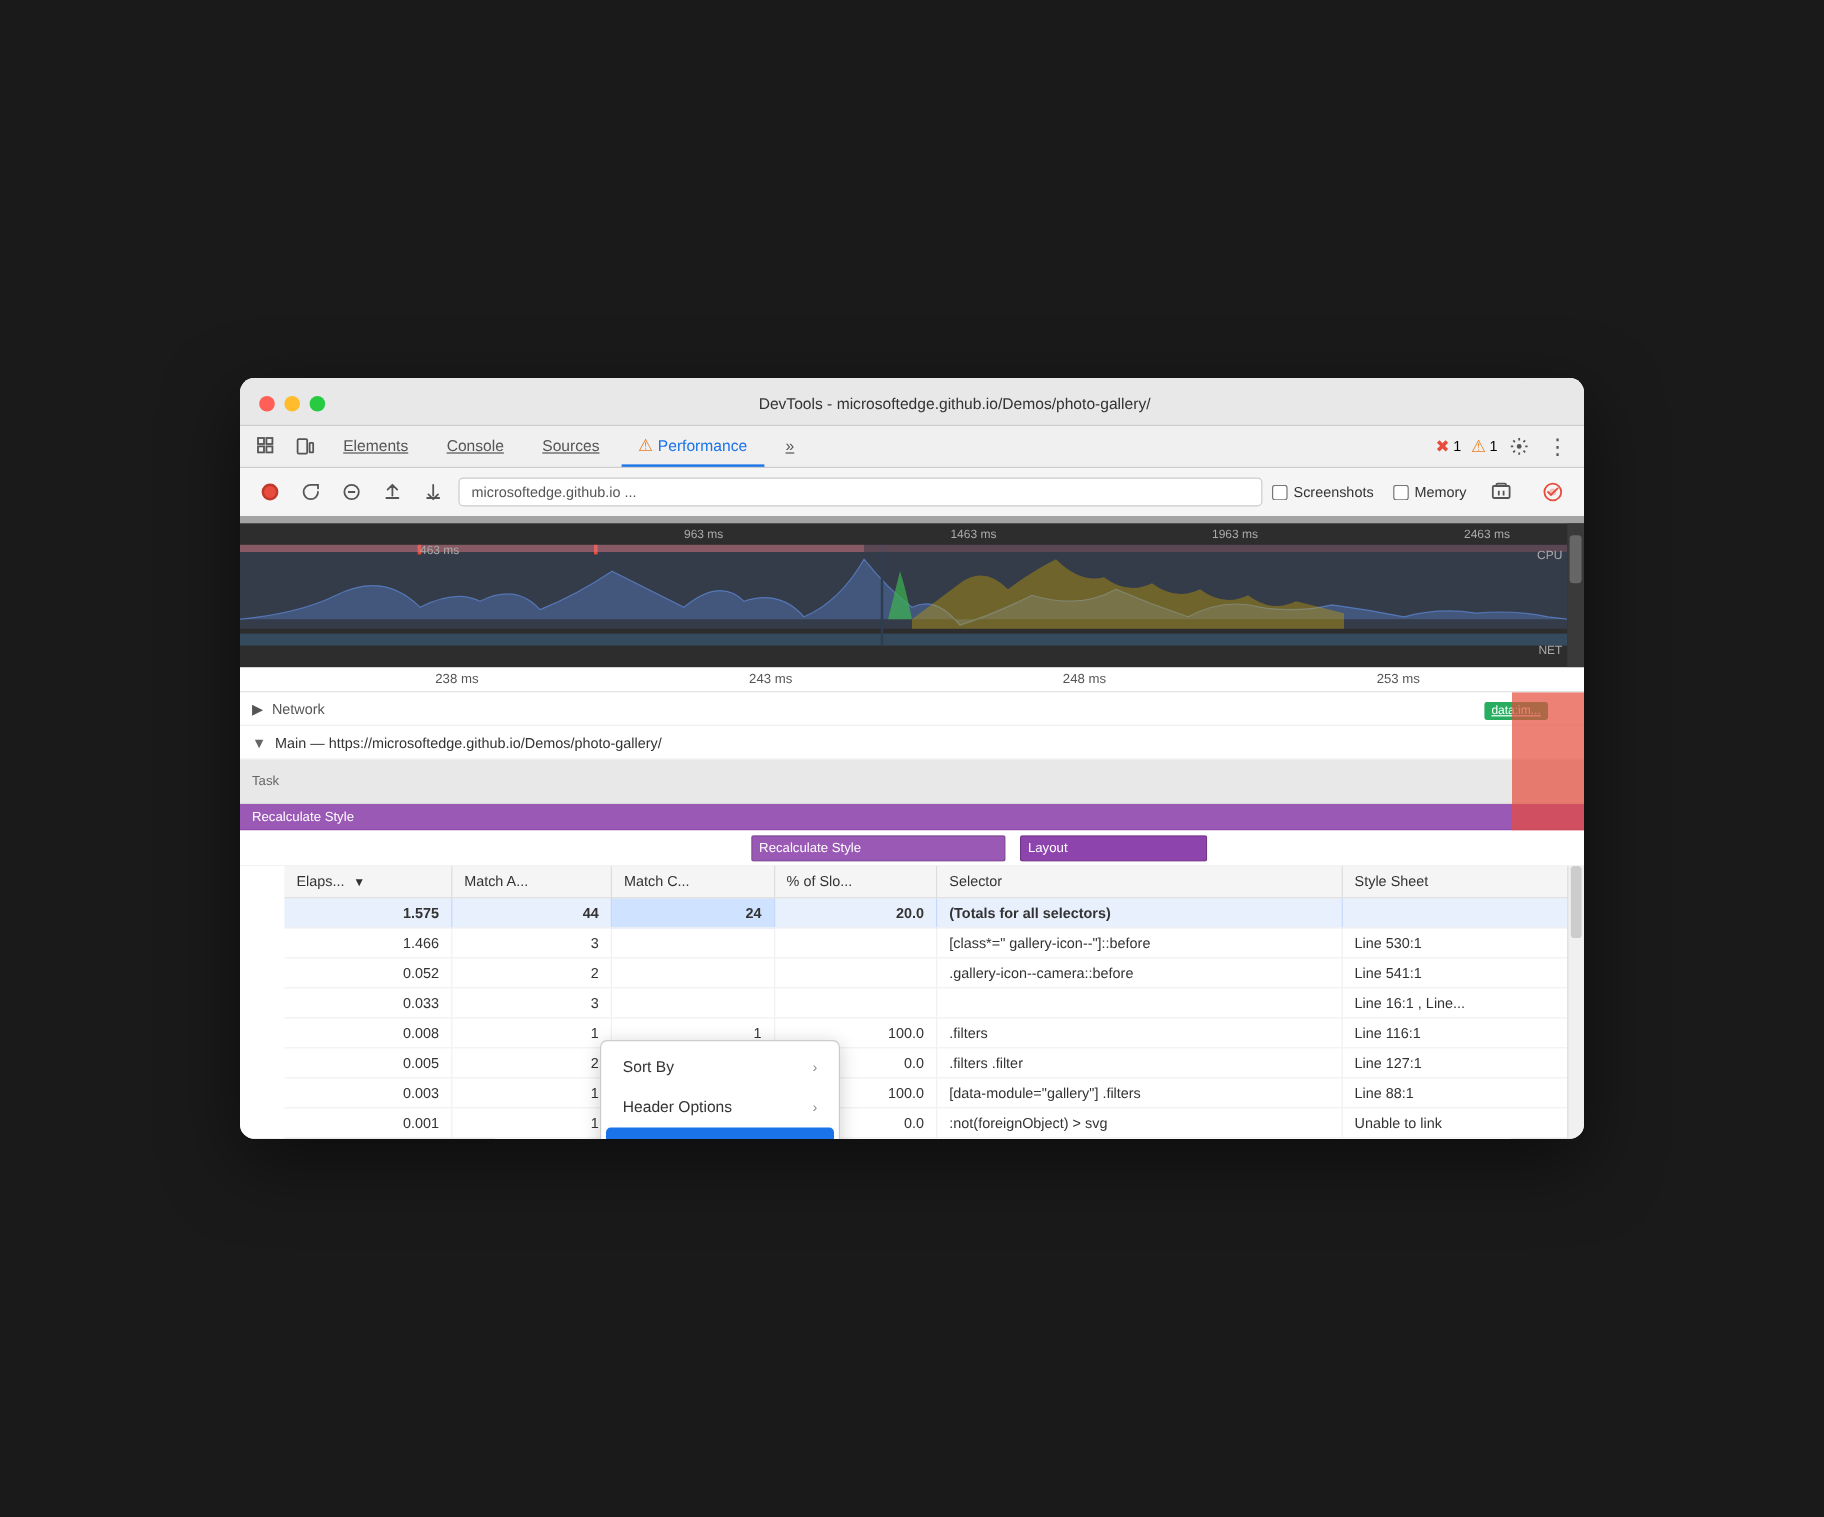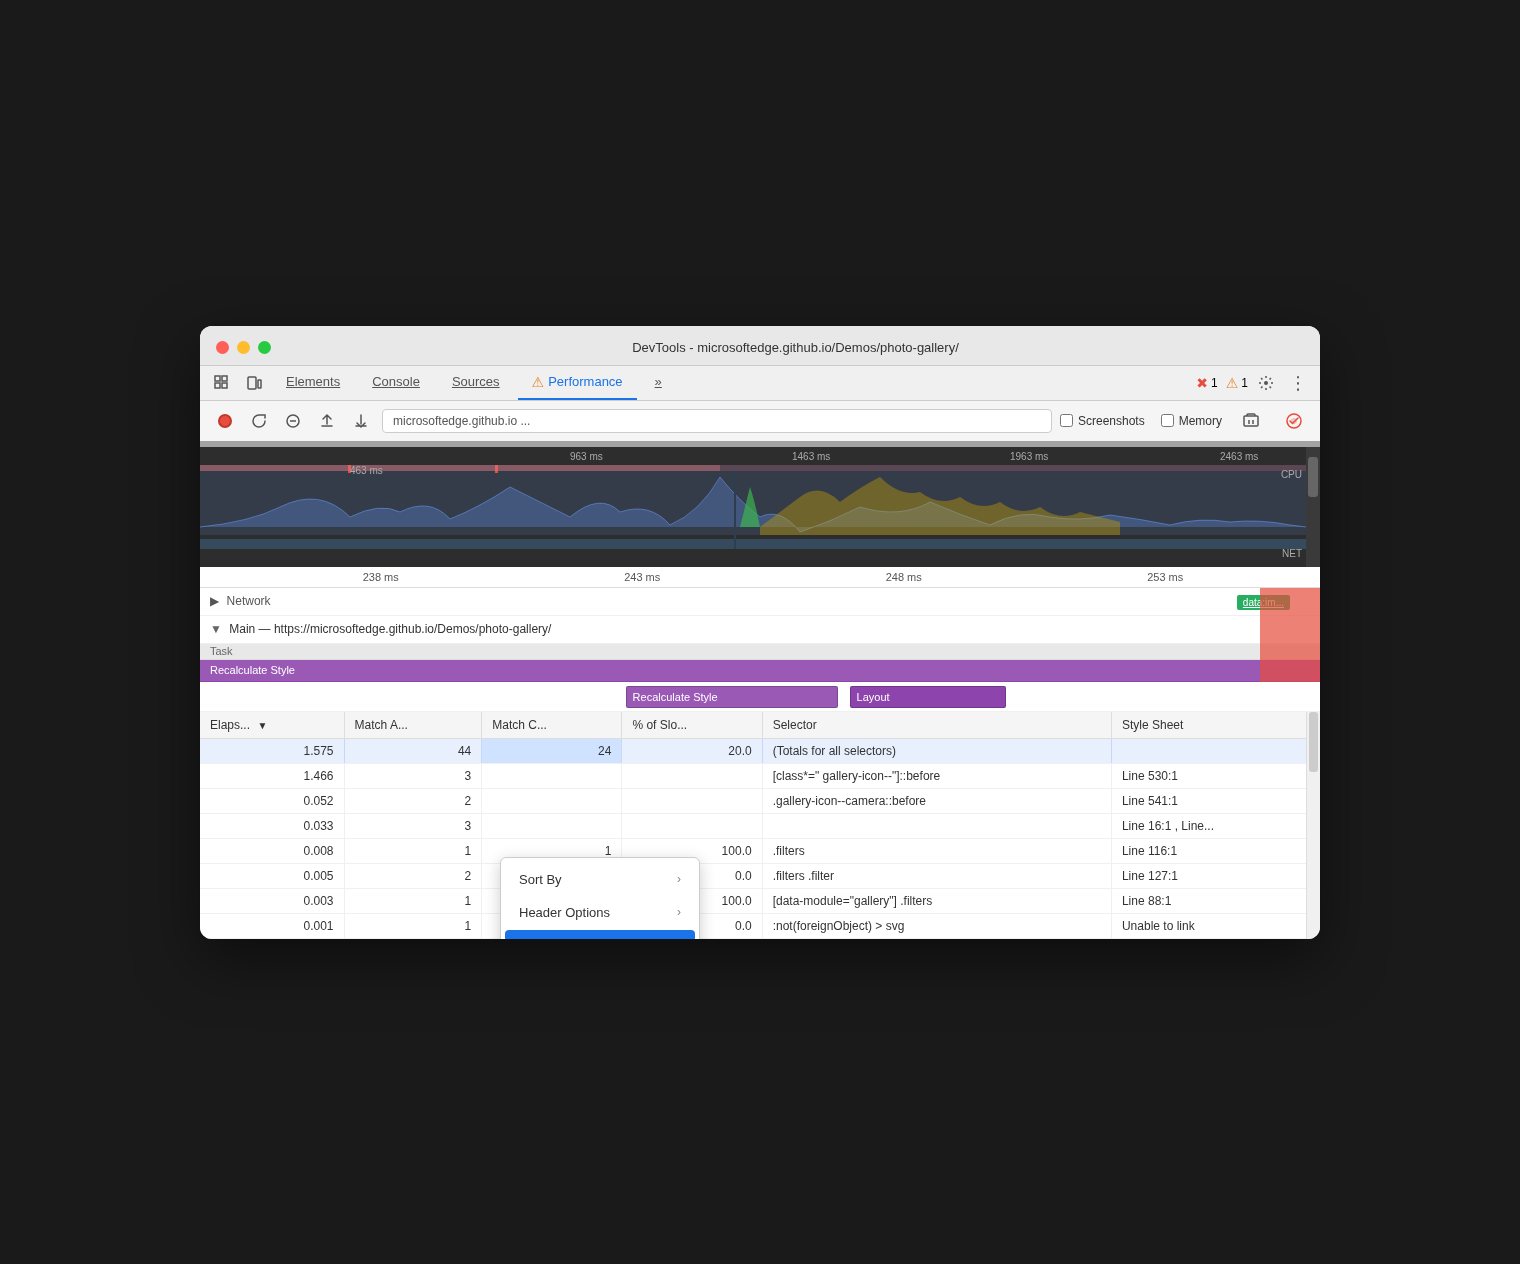--- a/index.html
+++ b/index.html
@@ -199,21 +199,21 @@
     .flame-row-label {
       white-space: nowrap;
       min-width: 120px;
     }
     .flame-row-content {
       flex: 1;
       height: 20px;
       position: relative;
     }
     .task-row {
-      height: 16px;
+      height: 37px;
       background: #e8e8e8;
       margin: 0;
       display: flex;
       align-items: center;
       padding: 0 10px;
       font-size: 11px;
       color: #666;
       border-bottom: 1px solid #ddd;
     }
     .recalc-row {
@@ -262,20 +262,21 @@
       border-bottom: 2px solid transparent;
     }
     .panel-tab.active {
       color: #1a73e8;
       border-bottom: 2px solid #1a73e8;
     }
     .table-container {
       background: #fff;
       overflow: auto;
       position: relative;
+      padding-left: 37px;
     }
     .data-table {
       width: 100%;
       border-collapse: collapse;
       font-size: 12px;
     }
     .data-table th {
       background: #f5f5f5;
       border-bottom: 1px solid #ddd;
       border-right: 1px solid #ddd;
@@ -290,21 +291,21 @@
     .data-table th:last-child { border-right: none; }
     .data-table td {
       border-bottom: 1px solid #f0f0f0;
       border-right: 1px solid #f0f0f0;
       padding: 5px 10px;
       color: #333;
       white-space: nowrap;
     }
     .data-table td:last-child { border-right: none; }
     .data-table tr.selected { background: #e8f0fe; }
-    .data-table tr.selected td { border-right-color: #c5d8fc; }
+    .data-table tr.selected td { border-right-color: #c5d8fc; font-weight: bold; }
     .td-num { text-align: right; }
     .td-link { color: #1a73e8; cursor: pointer; }
     .context-menu {
       position: absolute;
       background: #fff;
       border: 1px solid #ccc;
       border-radius: 6px;
       box-shadow: 0 4px 16px rgba(0,0,0,0.2);
       min-width: 200px;
       z-index: 200;

